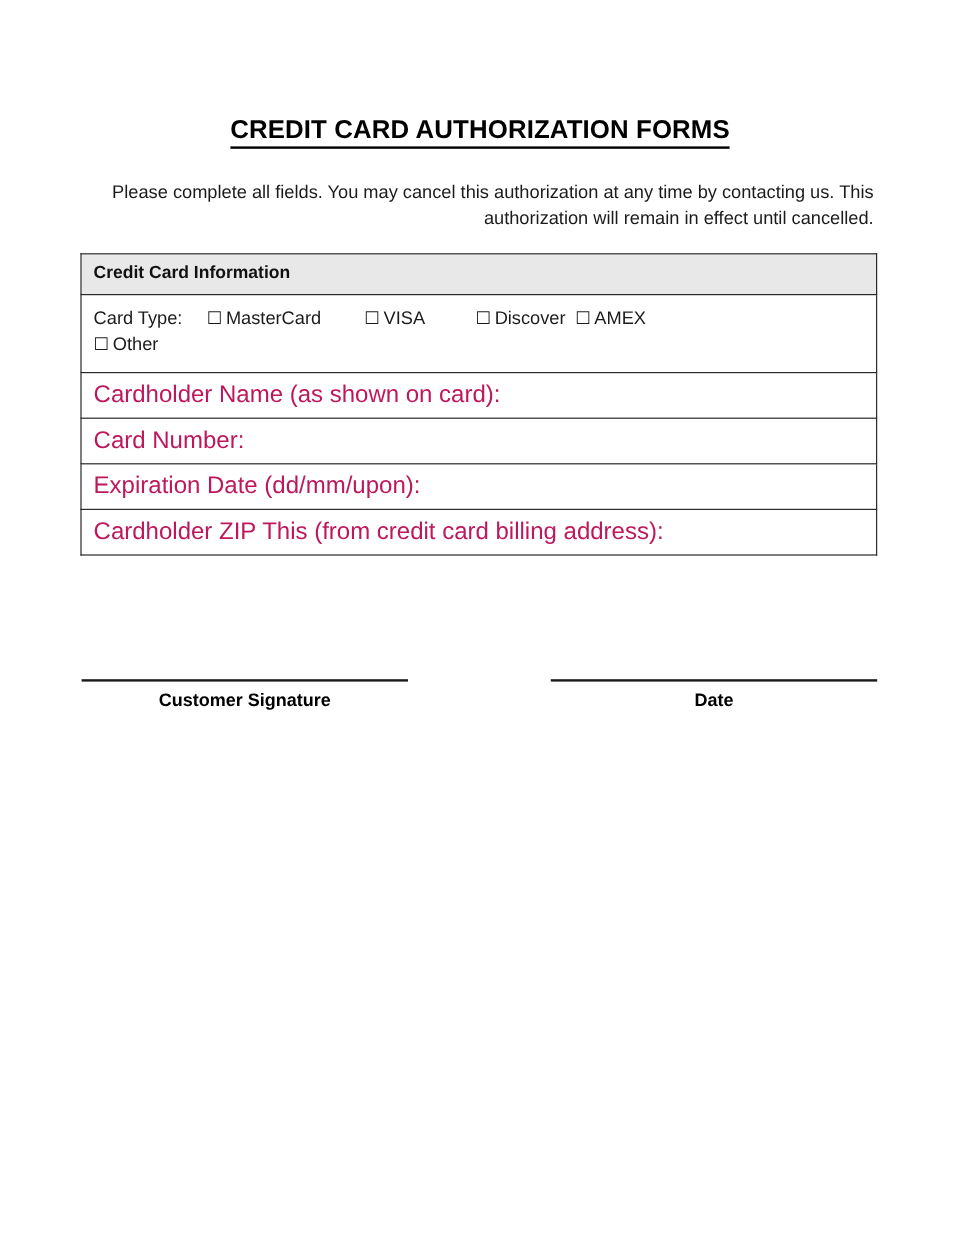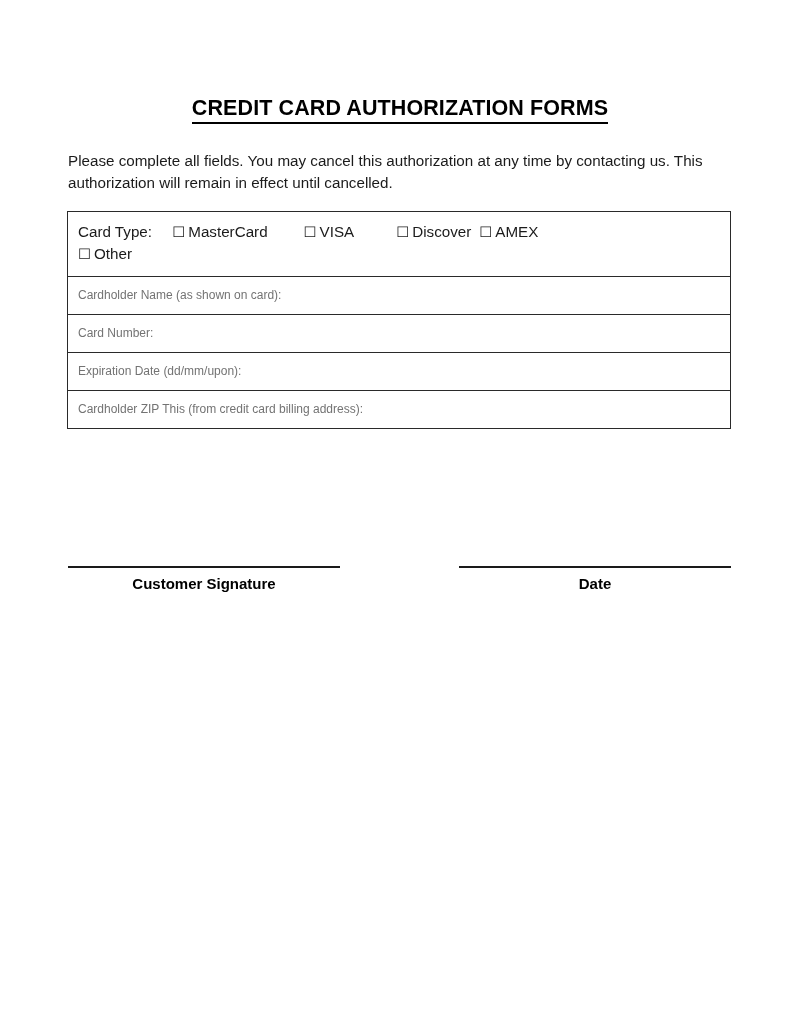--- a/index.html
+++ b/index.html
@@ -43,20 +43,21 @@
 
   
   .intro {
     position: absolute;
     top: 150px;
     left: 68px;
     width: 660px;
     font-size: 15.2px;
     line-height: 22px;
     color: #1b1b1b;
+    text-align: right;
   }
 
   
   .form-table {
     position: absolute;
     top: 211px;
     left: 67px;
     width: 664px;
     border-collapse: collapse;
     table-layout: fixed;
@@ -75,23 +76,23 @@
     height: 16px;
   }
   .card-type-cell {
     padding: 9px 10px 11px 10px !important;
     font-size: 15.2px;
     line-height: 22px;
     color: #1b1b1b;
   }
   .field-cell {
     padding: 8px 10px 9px 10px !important;
-    font-size: 12px;
+    font-size: 20px;
     line-height: 20px;
-    color: #737373;
+    color: #be185d;
     height: 18px;
   }
 
   .ct-label { margin-right: 16px; }
   .ct-opt { white-space: nowrap; margin-top: 28px; }
   .box {
     font-size: 14.5px;
     line-height: 1;
     margin-right: 3px;
   }
@@ -143,20 +144,23 @@
 <div class="page">
 
   <div class="doc-title">
     <span>CREDIT CARD AUTHORIZATION FORMS</span>
   </div>
 
   <div class="intro">Please complete all fields. You may cancel this authorization at any time by contacting us. This authorization will remain in effect until cancelled.</div>
 
   <table class="form-table">
     <tbody>
+      <tr>
+        <td class="section-head">Credit Card Information</td>
+      </tr>
 
       <tr>
         <td class="card-type-cell">
           <span class="ct-label">Card Type:</span>
 
           <span class="ct-opt"><span class="box">☐</span><span>MasterCard</span></span><span class="sp-1"></span><span class="ct-opt"><span class="box">☐</span><span>VISA</span></span><span class="sp-2"></span><span class="ct-opt"><span class="box">☐</span><span>Discover</span></span><span class="sp-3"></span><span class="ct-opt"><span class="box">☐</span><span>AMEX</span></span>
           <br>
           <span class="ct-opt"><span class="box">☐</span><span>Other</span></span>
         </td>
       </tr>

